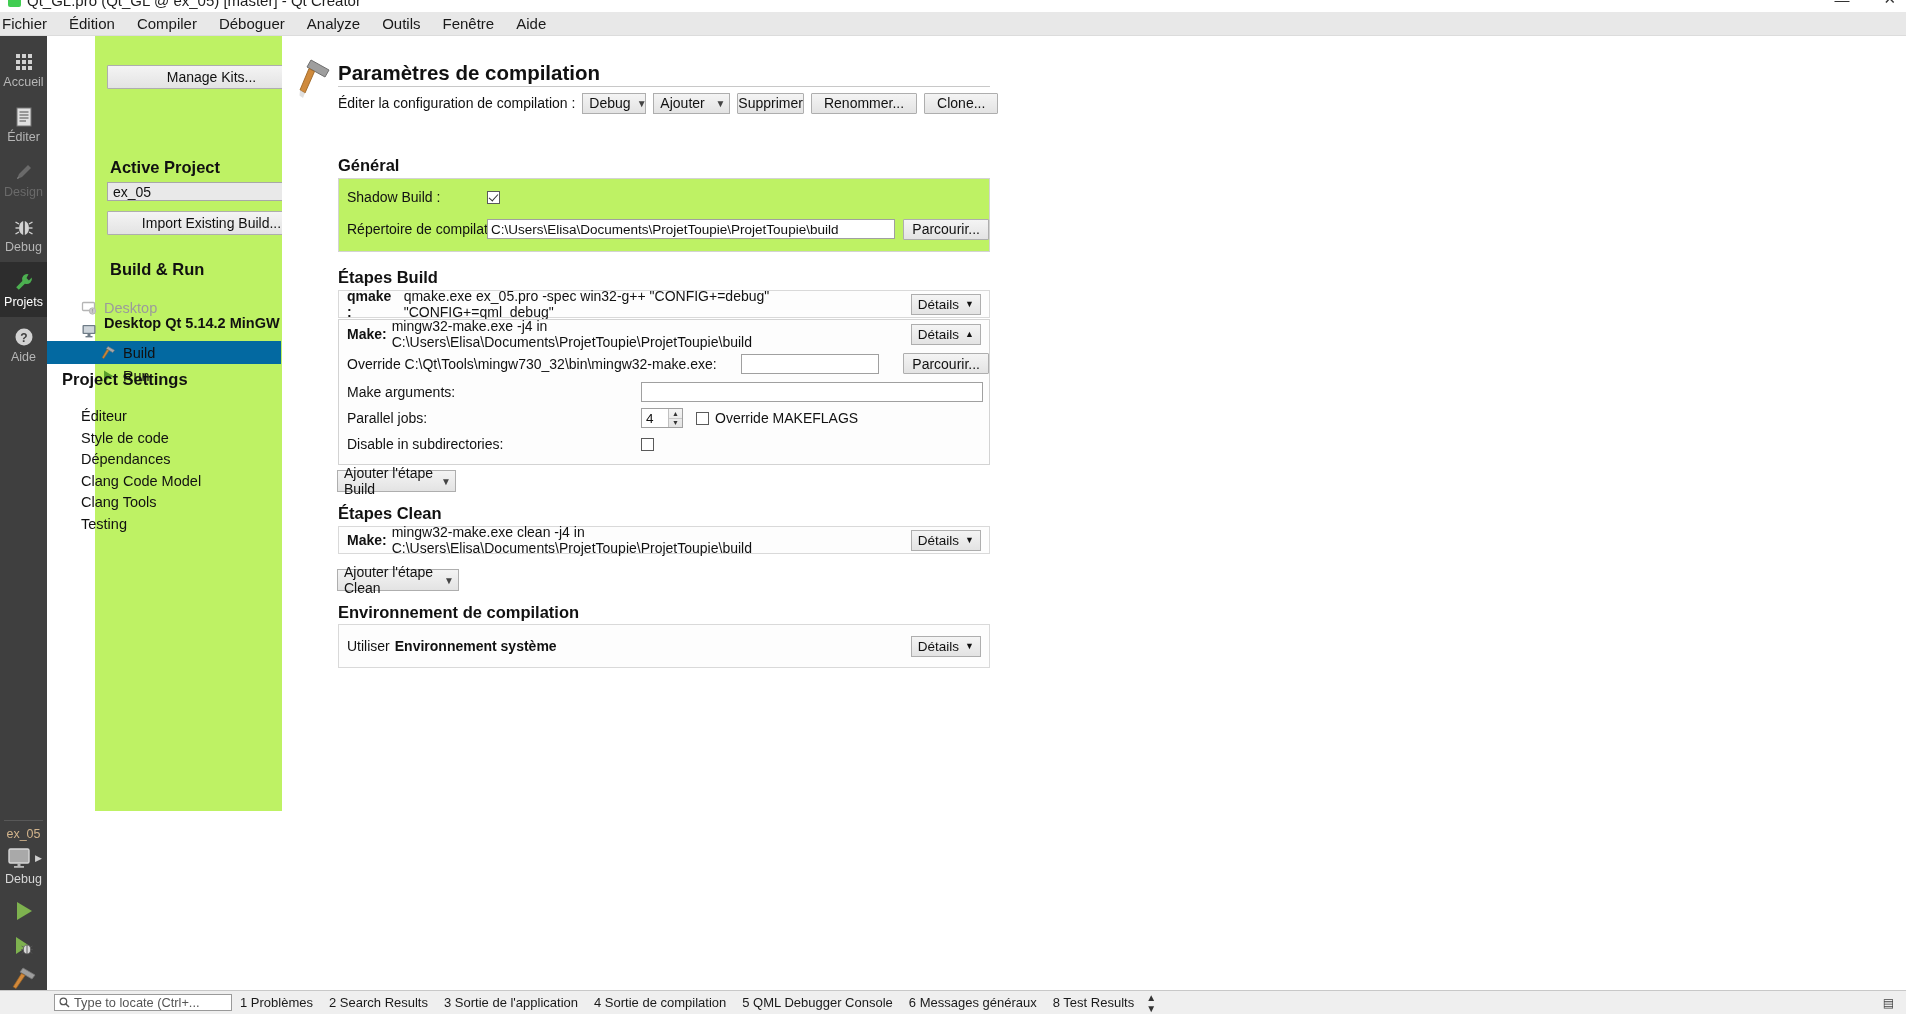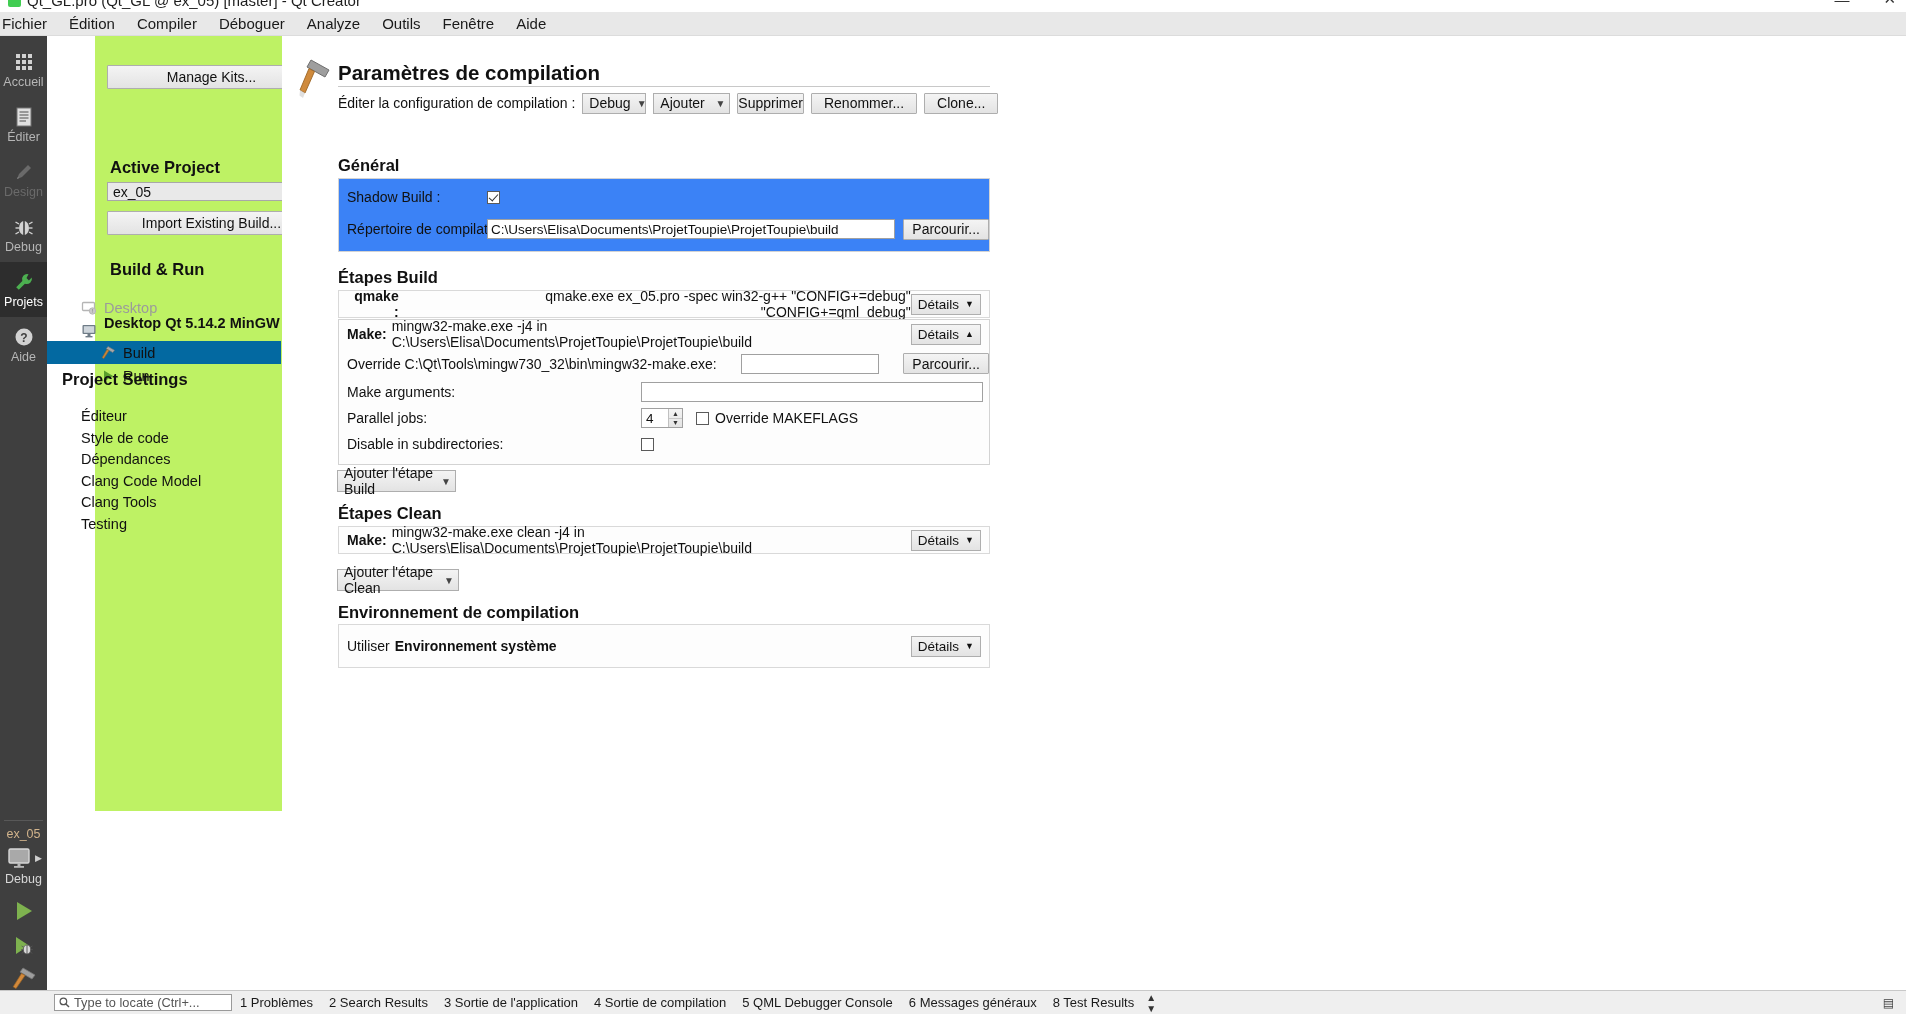--- a/index.html
+++ b/index.html
@@ -175,21 +175,21 @@
   }
   .qcombo .cb-arrow { margin-left: auto; color: #444; font-size: 10px; }
 
   .sec-h {
     position: absolute; left: 56px;
     font-size: 16.5px; font-weight: bold; color: #111;
   }
   .groupbox {
     position: absolute; left: 56px;
     border: 1px solid #d3d3d3;
-    background: #3b82f6;
+    background: #bef264;
   }
   .frow { display: flex; align-items: center; height: 24px; }
   .flabel { font-size: 14px; color: #111; white-space: nowrap; }
   .qcheck {
     width: 13px; height: 13px; border: 1px solid #5a5a5a; background: #fff;
     position: relative; flex: none; cursor: default;
   }
   .qcheck.on::after {
     content: ""; position: absolute; left: 3px; top: 0px;
     width: 4px; height: 8px;
@@ -493,21 +493,21 @@
     </div>
     <div class="frow" style="padding:0 0 0 8px; height:28px;">
       <span class="flabel" style="width:140px;">Répertoire de compilation :</span>
       <div class="qinput" style="width:419px;">C:\Users\Elisa\Documents\ProjetToupie\ProjetToupie\build</div>
       <button class="qbtn" style="height:21px;margin-left:8px;padding:0 8px;">Parcourir...</button>
     </div>
   </div>
 
   <div class="sec-h" style="top:232px;">Étapes Build</div>
 
-  <div class="step-row" style="position:absolute; left:56px; top:254px; width:652px; height:28px;text-align:right;">
+  <div class="step-row" style="position:absolute; left:56px; top:254px; width:652px; height:28px;">
     <span class="st-label">qmake :</span>
     <span style="margin-left:5px;">qmake.exe ex_05.pro -spec win32-g++ "CONFIG+=debug" "CONFIG+=qml_debug"</span>
     <div class="det-btn">
       <span>Détails</span>
       <span style="font-size:9px;">▼</span>
     </div>
   </div>
 
   <div class="groupbox" style="top:283px; width:652px; height:146px; background:#fdfdfd;">
     <div class="step-row" style="border:none; height:28px; background:transparent;">

